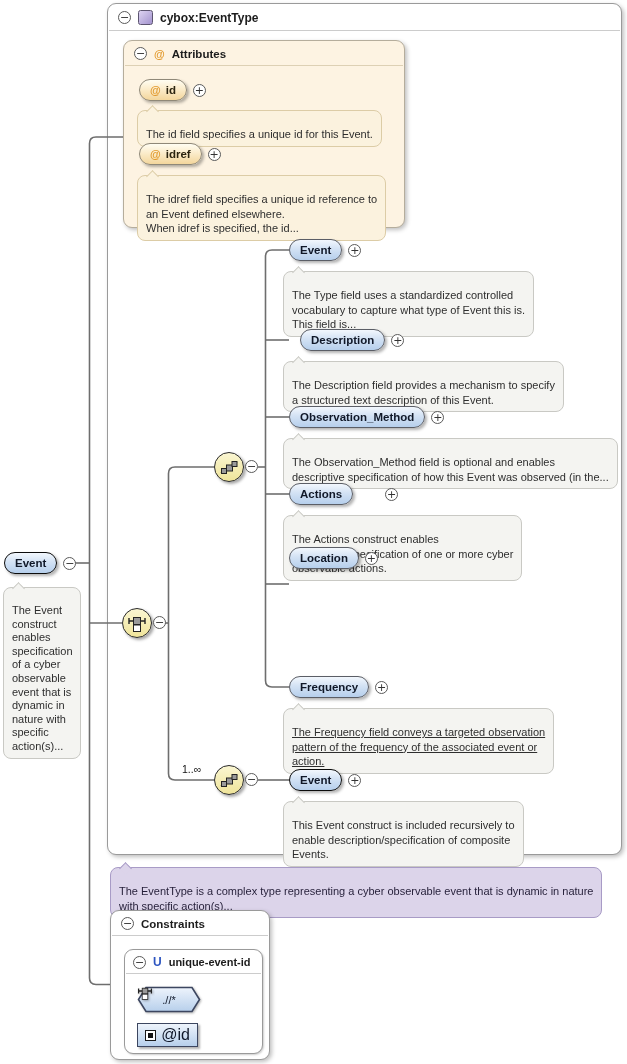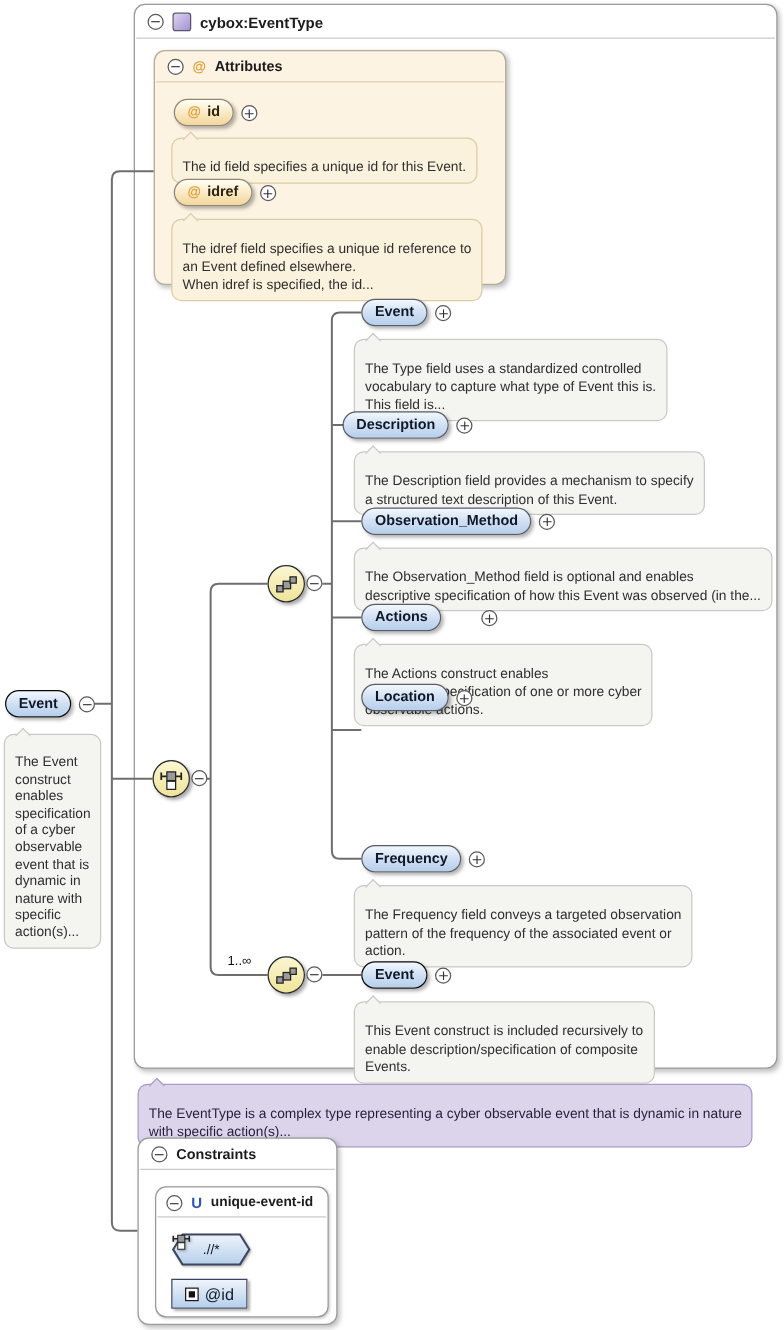--- a/index.html
+++ b/index.html
@@ -82,21 +82,21 @@
   .sel-shape svg{position:absolute;left:0;top:0;filter:drop-shadow(1.5px 1.5px 1px rgba(0,0,0,0.3));}
   .sel-content{
     position:absolute;left:0;top:0;width:100%;height:100%;display:flex;align-items:center;
     justify-content:center;gap:4px;font-size:11px;color:#10182a;
   }
   .field-shape{
     position:absolute;width:61px;height:24px;z-index:3;display:flex;align-items:center;
     justify-content:center;gap:5px;border:1.6px solid #3c4660;
     background:linear-gradient(#eef4fc 0%,#b7cfeb 100%);
     box-shadow:2px 2px 2px rgba(0,0,0,0.3);box-sizing:border-box;
-    font-size:13px;color:#10182a;
+    font-size:16px;color:#10182a;
   }
   .field-ic{width:11px;height:11px;border:1.4px solid #1a1a1a;background:#fff;
     display:flex;align-items:center;justify-content:center;box-sizing:border-box;flex:0 0 auto;}
   .field-ic i{display:block;width:5px;height:5px;background:#111;}
   .hdr-label{font-size:11.5px;font-weight:bold;color:#1c1c1c;}
 </style>
 </head>
 <body>
 
 <div id="stage">
@@ -193,21 +193,21 @@
   <div class="row" style="left:289px;top:239px;">
     <div class="pill">
       <span>Event</span>
     </div>
     <div class="pm">+</div>
   </div>
   <div class="bubble" style="left:283px;top:271px;">The Type field uses a standardized controlled
 vocabulary to capture what type of Event this is.
 This field is...</div>
 
-  <div class="row" style="left:274px;top:329px;">
+  <div class="row" style="left:300px;top:329px;">
     <div class="pill">
       <span>Description</span>
     </div>
     <div class="pm">+</div>
   </div>
   <div class="bubble" style="left:283px;top:361px;">The Description field provides a mechanism to specify
 a structured text description of this Event.</div>
 
   <div class="row" style="left:289px;top:406px;">
     <div class="pill">
@@ -234,21 +234,21 @@
     </div>
     <div class="pm">+</div>
   </div>
 
   <div class="row" style="left:289px;top:676px;">
     <div class="pill">
       <span>Frequency</span>
     </div>
     <div class="pm">+</div>
   </div>
-  <div class="bubble" style="left:283px;top:708px;">The Frequency field conveys a targeted observation
+  <div class="bubble" style="left:283px;top:708px;text-decoration:underline;">The Frequency field conveys a targeted observation
 pattern of the frequency of the associated event or
 action.</div>
 
   <div class="row" style="left:289px;top:769px;">
     <div class="pill bold">
       <span>Event</span>
     </div>
     <div class="pm">+</div>
   </div>
   <div class="bubble purple" style="left:110px;top:867px;max-width:500px;">The EventType is a complex type representing a cyber observable event that is dynamic in nature

